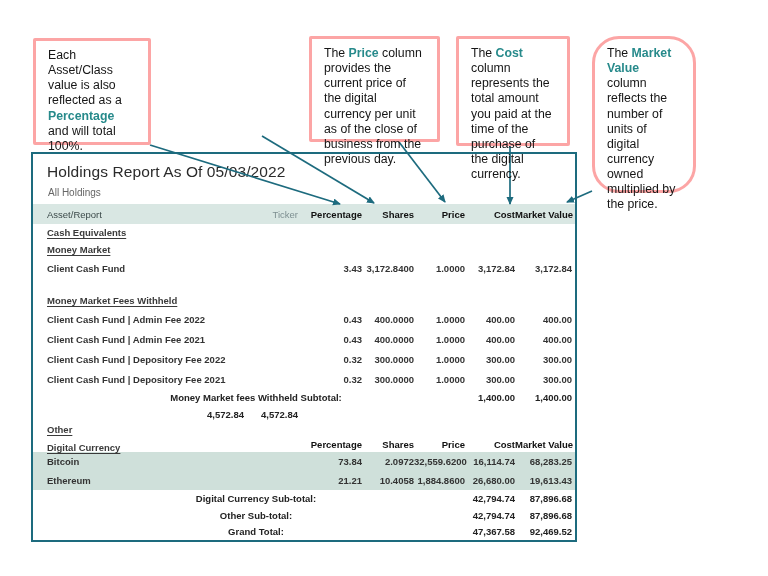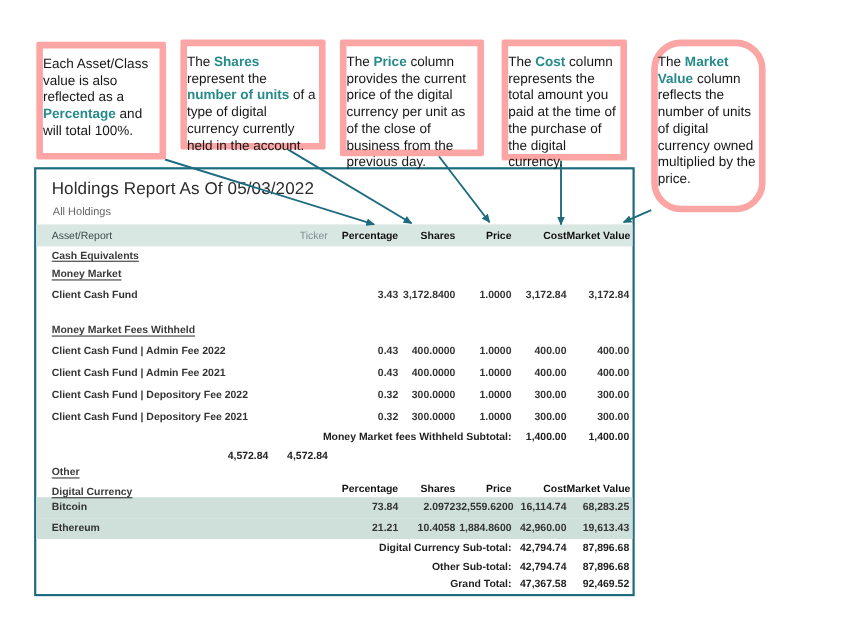--- a/index.html
+++ b/index.html
@@ -1,21 +1,21 @@
 <!DOCTYPE html>
 <html><head>
 <meta charset="utf-8">
 <style>
   html,body{margin:0;padding:0;background:#ffffff;}
   body{width:768px;height:576px;font-family:"Liberation Sans",sans-serif;}
   .page{position:relative;width:768px;height:576px;background:#fff;overflow:hidden;}
 
   
-  .callout{position:absolute;background:#fff;border:6px solid #fca5a5;border-radius:2px;
-           padding:7px 0;font-size:12.3px;line-height:1.23;color:#161616;
+  .callout{position:absolute;background:#fff;border:3px solid #fca5a5;border-radius:2px;
+           padding:7px 12px;font-size:12.3px;line-height:1.23;color:#161616;
            z-index:4;box-sizing:border-box;}
   .callout .hl{color:#278a8b;font-weight:700;}
   .c1{left:33px;top:38px;width:118px;height:107px;}
   .c2{left:164px;top:36px;width:132px;height:100px;}
   .c3{left:309px;top:36px;width:131px;height:106px;}
   .c4{left:456px;top:36px;width:114px;height:110px;}
   .c5{left:592px;top:36px;width:104px;height:157px;border-radius:27px;}
 
   .arrows{position:absolute;left:0;top:0;z-index:3;pointer-events:none;}
 
@@ -38,21 +38,21 @@
 
   .r-head{height:20px;background:#d9e7e3;}
   .r-head .num{font-weight:700;color:#101010;}
   .r-head .asset{color:#3c4a4a;font-weight:400;}
   .r-sec{height:17px;}
   .r-data{height:20px;}
   .r-data-tall{height:21px;}
   .spacer{height:13px;}
   .r-sub{height:17px;}
   .r-sub16{height:16px;}
-  .stlabel{grid-column:1/6;text-align:right;font-weight:700;color:#222;}
+  .stlabel{grid-column:1/6;text-align:center;font-weight:700;color:#222;}
   .r-sub .num,.r-sub16 .num{font-weight:700;color:#222;}
   .r-other{height:15px;}
   .r-dchead{height:15px;}
   .r-dchead .num{font-weight:700;color:#101010;}
   .r-dchead .sec{position:relative;top:3px;}
   .r-hl{height:19px;background:#cfe0da;}
 </style>
 </head>
 <body>
 
@@ -172,21 +172,21 @@
         <span class="c num val">16,114.74</span>
         <span class="c num val">68,283.25</span>
       </div>
 
       <div class="row r-hl">
         <span class="c lbl">Ethereum</span>
         <span class="c ticker"></span>
         <span class="c num val">21.21</span>
         <span class="c num val">10.4058</span>
         <span class="c num val">1,884.8600</span>
-        <span class="c num val">42,960.00</span>
+        <span class="c num val">26,680.00</span>
         <span class="c num val">19,613.43</span>
       </div>
 
       <div class="row r-sub">
         <span class="c stlabel">Digital Currency Sub-total:</span>
         <span class="c num">42,794.74</span>
         <span class="c num">87,896.68</span>
       </div>
 
       <div class="row r-sub16">
@@ -214,23 +214,20 @@
     <line x1="262" y1="136" x2="374" y2="203" stroke="#1d6b7e" stroke-width="1.7" marker-end="url(#ah)"></line>
     <line x1="399" y1="142" x2="445" y2="202" stroke="#1d6b7e" stroke-width="1.7" marker-end="url(#ah)"></line>
     <line x1="510" y1="146" x2="510" y2="204" stroke="#1d6b7e" stroke-width="1.7" marker-end="url(#ah)"></line>
     <line x1="592" y1="191" x2="567" y2="202" stroke="#1d6b7e" stroke-width="1.7" marker-end="url(#ah)"></line>
   </svg>
 
   <div class="callout c1">
     <span>Each Asset/Class value is also reflected as a </span><b class="hl">Percentage</b><span> and will total 100%.</span>
   </div>
 
-  <div class="callout c2">
-    <span>The </span><b class="hl">Shares</b><span> represent the </span><b class="hl">number of units</b><span> of a type of digital currency currently held in the account.</span>
-  </div>
 
   <div class="callout c3">
     <span>The </span><b class="hl">Price</b><span> column provides the current price of the digital currency per unit as of the close of business from the previous day.</span>
   </div>
 
   <div class="callout c4">
     <span>The </span><b class="hl">Cost</b><span> column represents the total amount you paid at the time of the purchase of the digital currency.</span>
   </div>
 
   <div class="callout c5">

